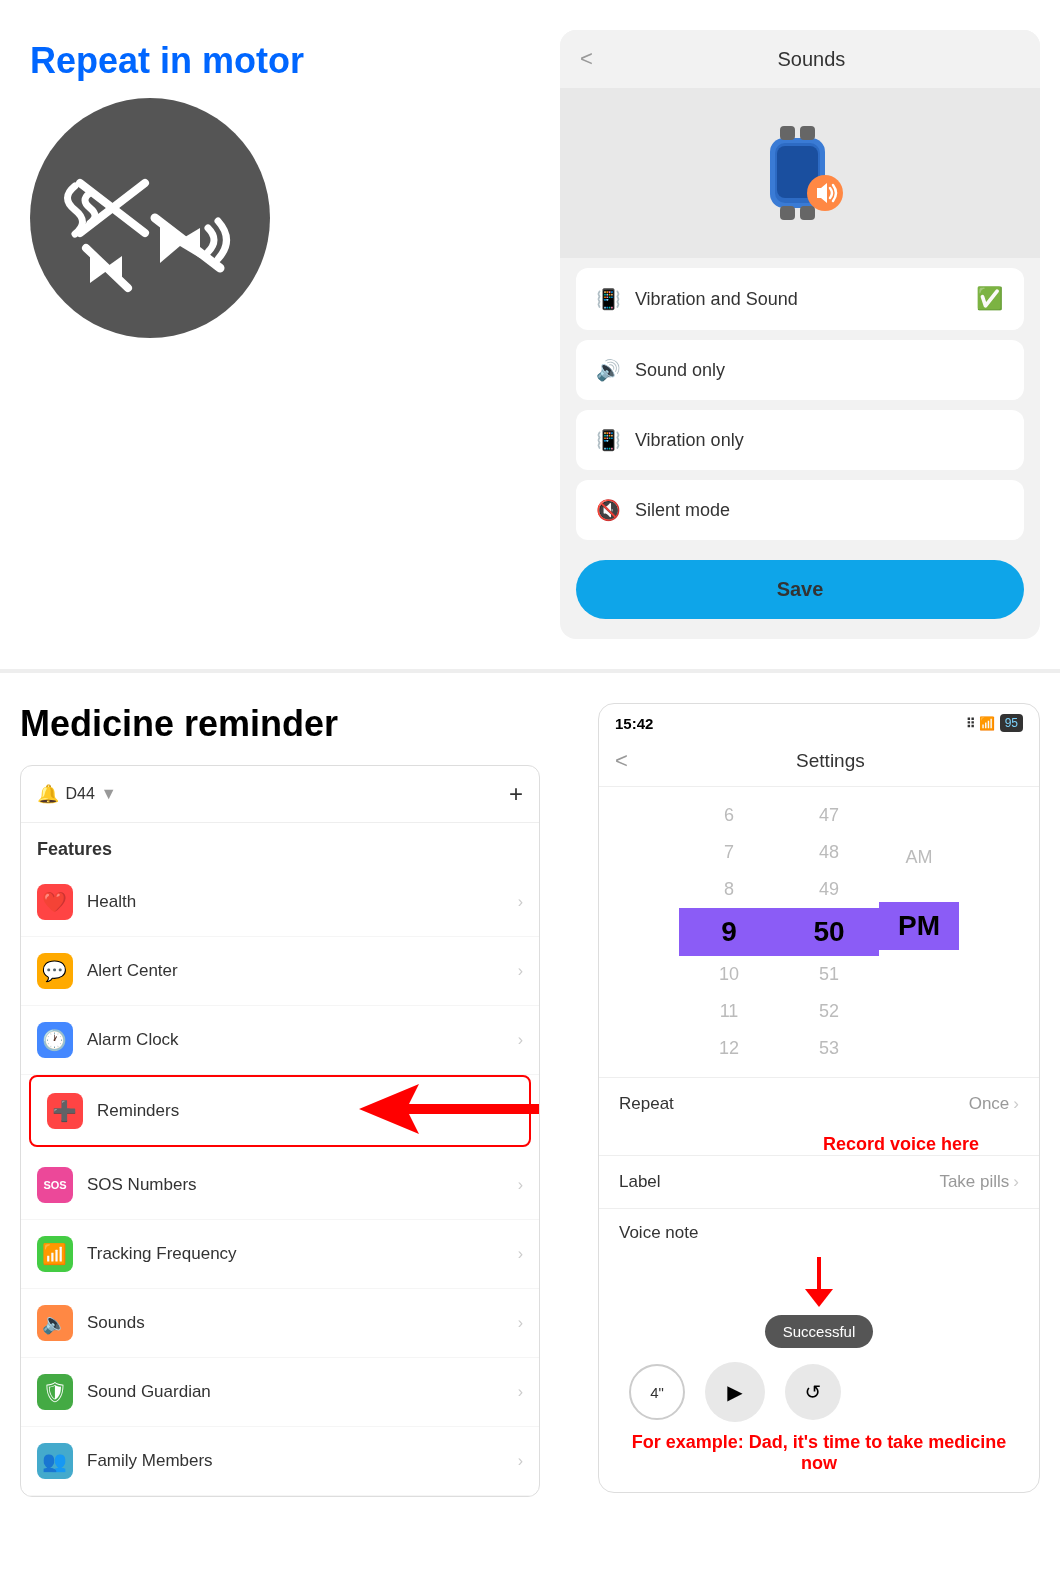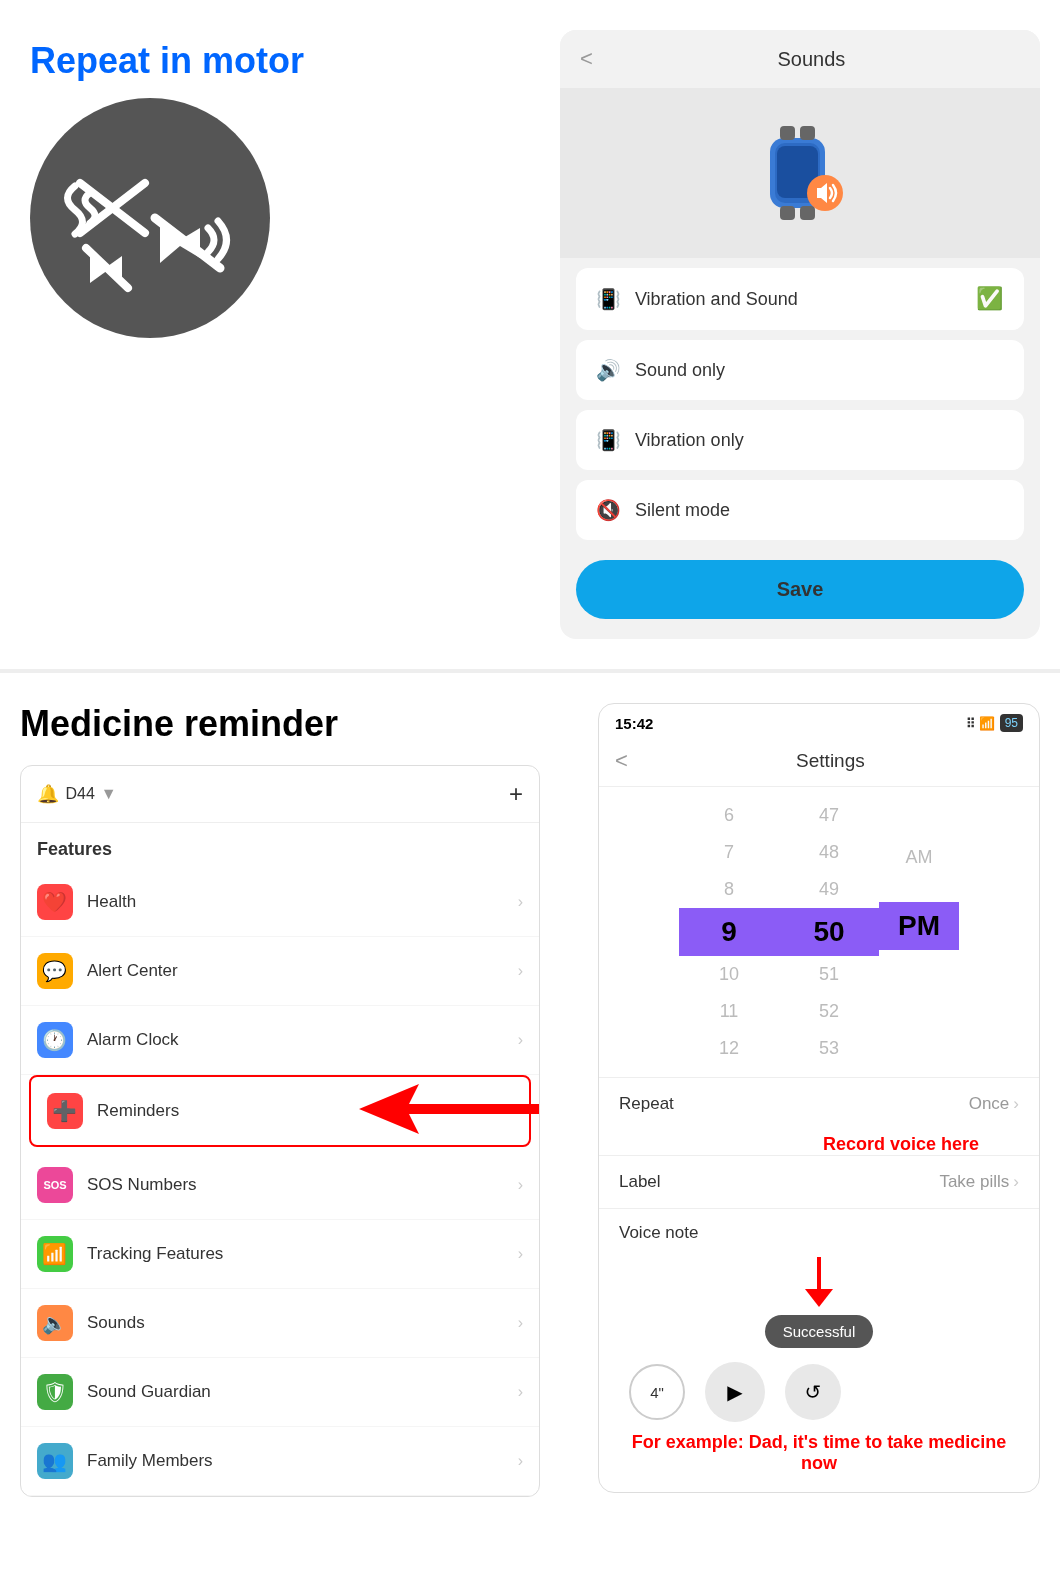--- a/index.html
+++ b/index.html
@@ -535,21 +535,21 @@
       </div>
 
       <div class="menu-item" style="margin-top:4px;">
         <div class="menu-item-icon icon-sos" style="font-size:11px; font-weight:bold;">SOS</div>
         <span class="menu-item-label">SOS Numbers</span>
         <span class="menu-chevron">›</span>
       </div>
 
       <div class="menu-item">
         <div class="menu-item-icon icon-tracking">📶</div>
-        <span class="menu-item-label">Tracking Features</span>
+        <span class="menu-item-label">Tracking Frequency</span>
         <span class="menu-chevron">›</span>
       </div>
 
       <div class="menu-item">
         <div class="menu-item-icon icon-sounds">🔈</div>
         <span class="menu-item-label">Sounds</span>
         <span class="menu-chevron">›</span>
       </div>
 
       <div class="menu-item">

